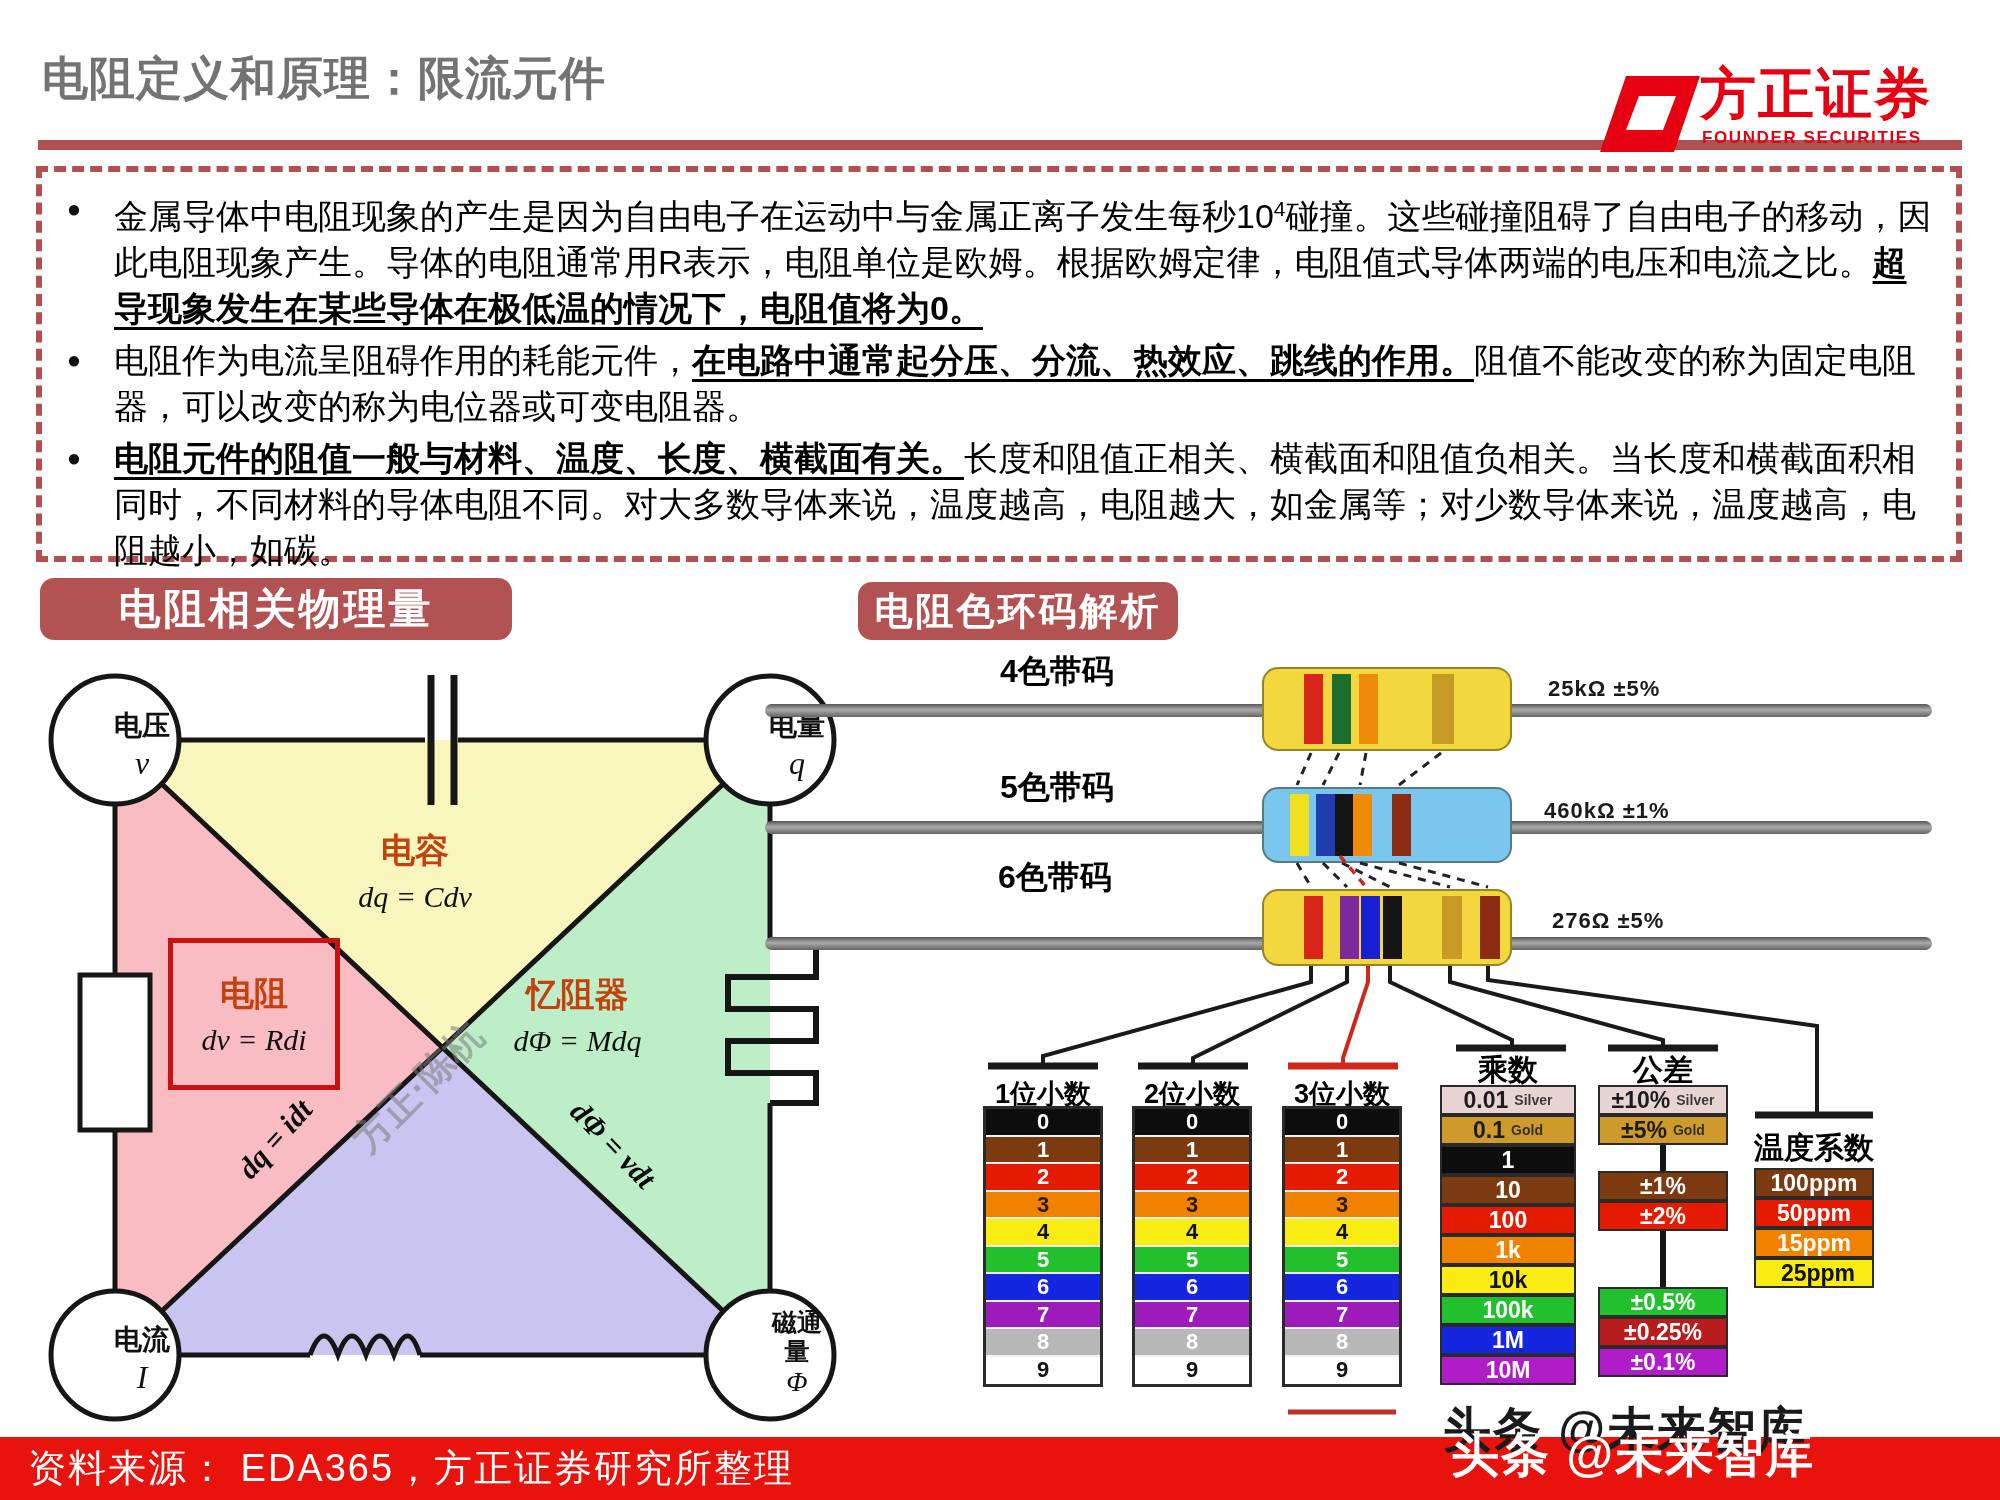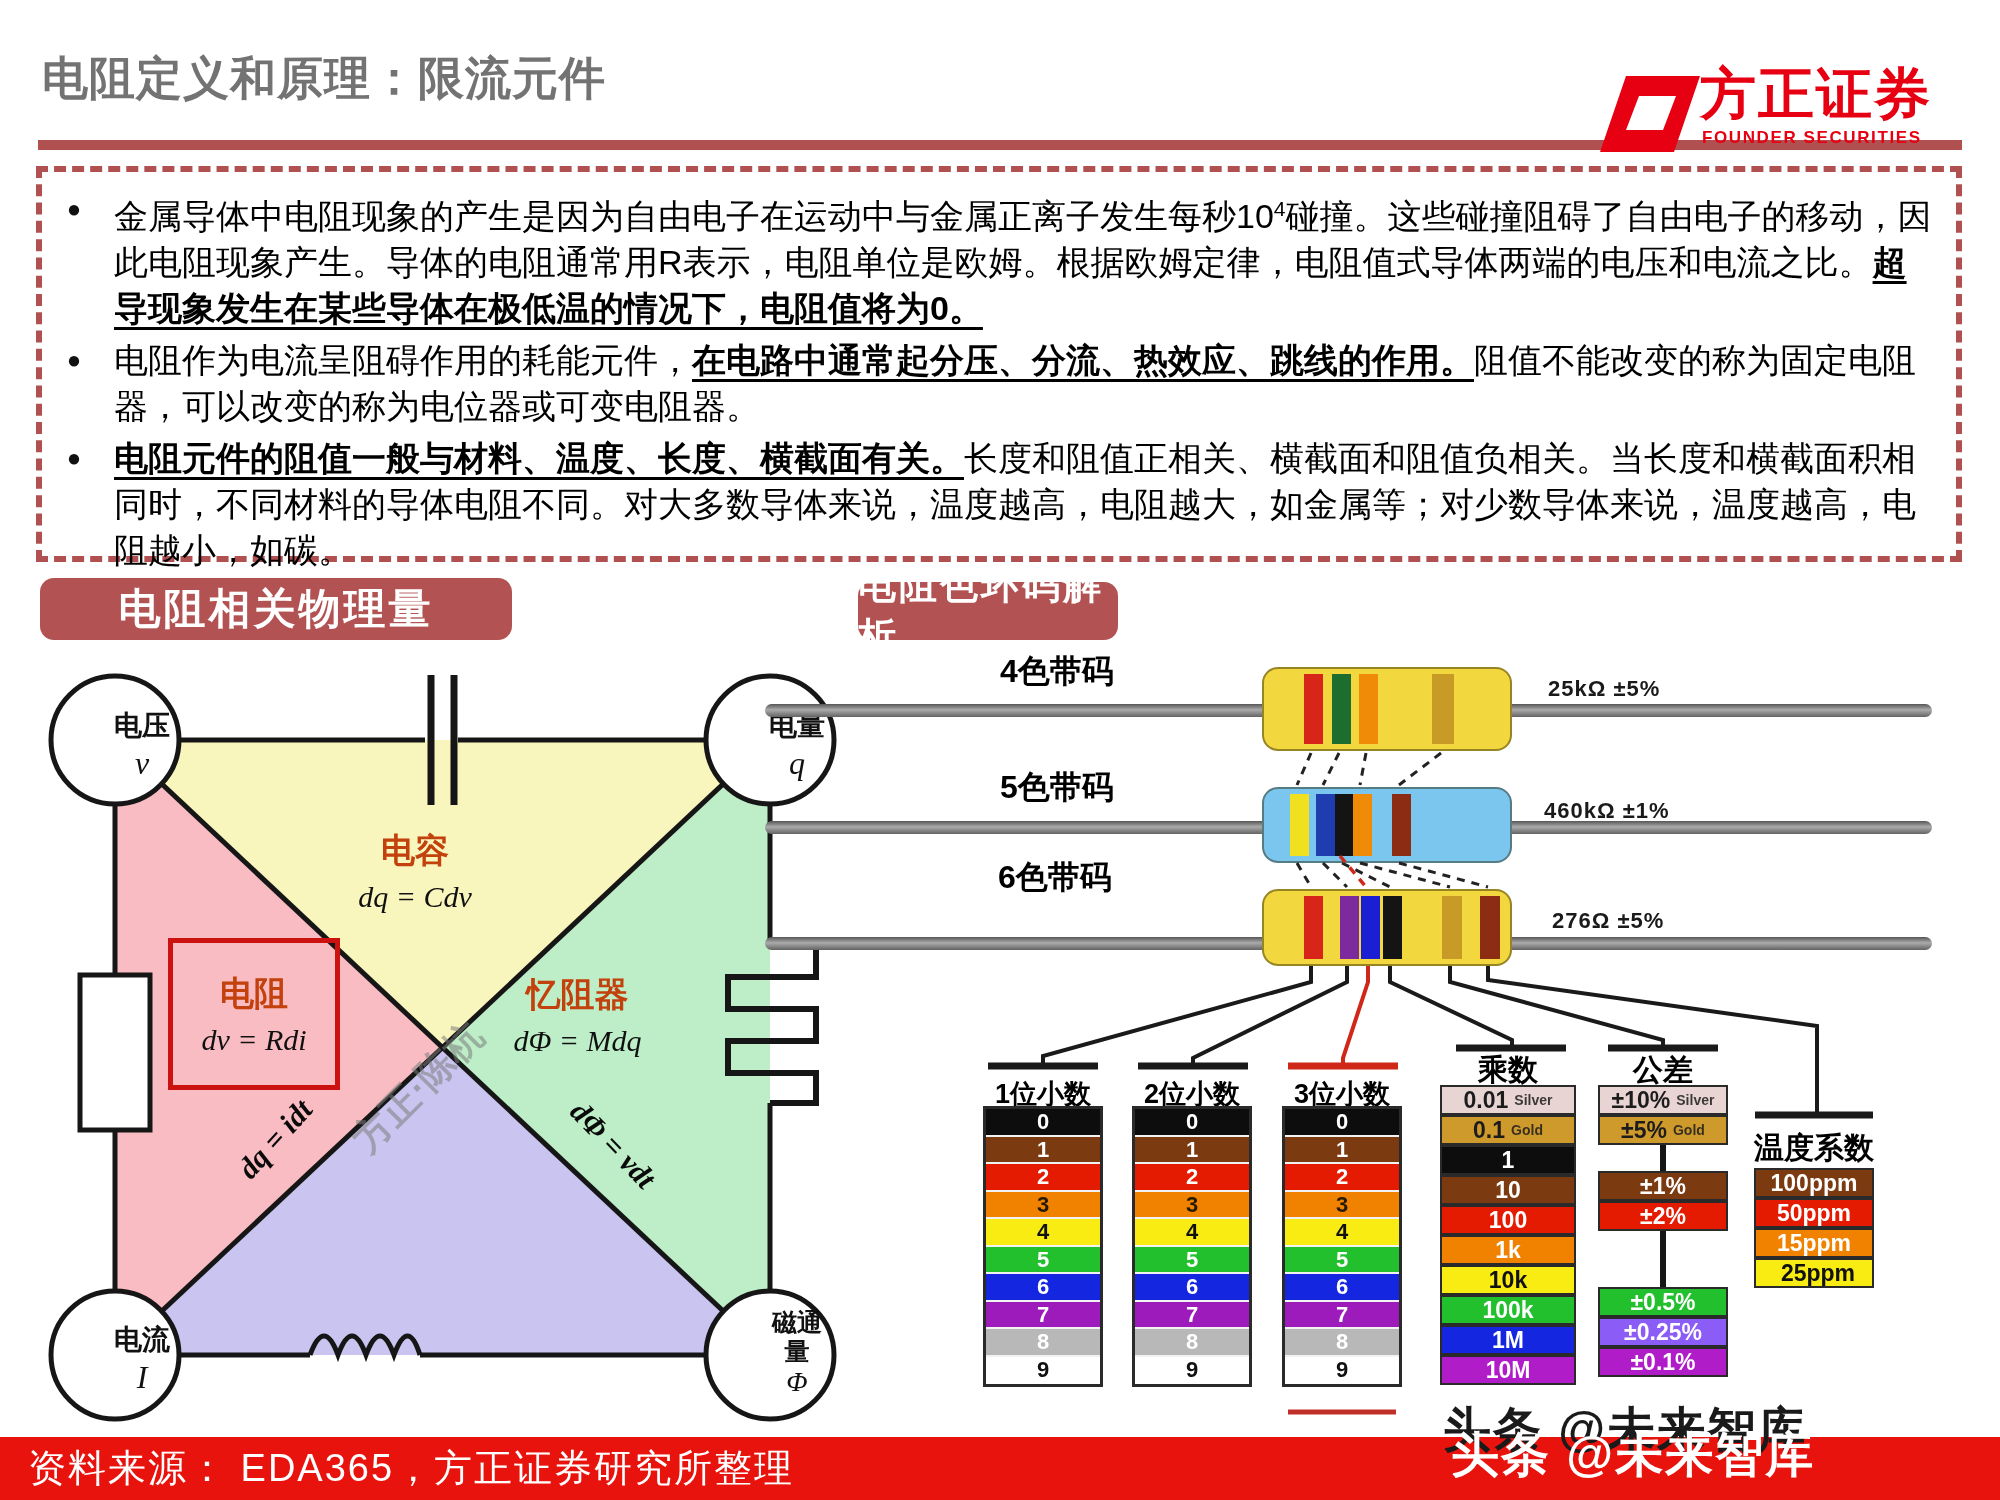--- a/index.html
+++ b/index.html
@@ -19,21 +19,21 @@
   .bullet{display:flex;gap:26px;margin-bottom:6px;}
   .marker{font-size:24px;line-height:46px;flex:0 0 28px;text-align:center;}
   .btext{font-size:34px;line-height:46px;color:#000;}
   .bu{font-weight:800;text-decoration:underline;text-decoration-thickness:3px;text-underline-offset:7px;}
   sup{font-size:0.62em;}
 
   
   .pill{background:var(--accent-red);border-radius:14px;color:#fff;font-weight:800;
         display:flex;align-items:center;justify-content:center;letter-spacing:3px;}
   .pill-left{left:40px;top:578px;width:472px;height:62px;font-size:42px;}
-  .pill-right{left:858px;top:582px;width:260px;height:58px;font-size:38px;}
+  .pill-right{left:858px;top:582px;width:320px;height:58px;font-size:38px;}
 
   
   .diag-label{text-align:center;}
   .diag-label .nm{font-size:34px;font-weight:600;color:#c2410c;}
   .diag-label .eq{font-family:"Liberation Serif",serif;font-style:italic;font-size:30px;margin-top:6px;color:#101010;}
   .corner{ text-align:center;line-height:1.25;padding-left:27px;}
   .corner .nm{font-size:28px;font-weight:600;}
   .corner .sym{font-family:"Liberation Serif",serif;font-style:italic;font-size:32px;}
   .redbox{left:168px;top:938px;width:172px;height:152px;border:5px solid var(--highlight-red);
           box-sizing:border-box;display:flex;flex-direction:column;align-items:center;justify-content:center;}
@@ -324,21 +324,21 @@
       <div class="color-row" style="background: rgb(123, 58, 16); color: rgb(255, 255, 255);">
         <span>±1%</span>
       </div>
       <div class="color-row" style="background: rgb(228, 27, 0); color: rgb(255, 255, 255);">
         <span>±2%</span>
       </div>
       <div class="row-gap" style="height: 56px;"></div>
       <div class="color-row" style="background: rgb(35, 192, 46); color: rgb(255, 255, 255);">
         <span>±0.5%</span>
       </div>
-      <div class="color-row" style="background: #8b5cf6; color: rgb(255, 255, 255);">
+      <div class="color-row" style="background: #b91c1c; color: rgb(255, 255, 255);">
         <span>±0.25%</span>
       </div>
       <div class="color-row" style="background: rgb(176, 28, 200); color: rgb(255, 255, 255);">
         <span>±0.1%</span>
       </div>
     </div>
 
   <div class="abs tbl-head" style="left:1754px;top:1128px;width:120px;">温度系数</div>
   <div class="abs color-tbl" style="left:1754px;top:1168px;width:120px;">
       <div class="color-row" style="background: rgb(123, 58, 16); color: rgb(255, 255, 255);">

